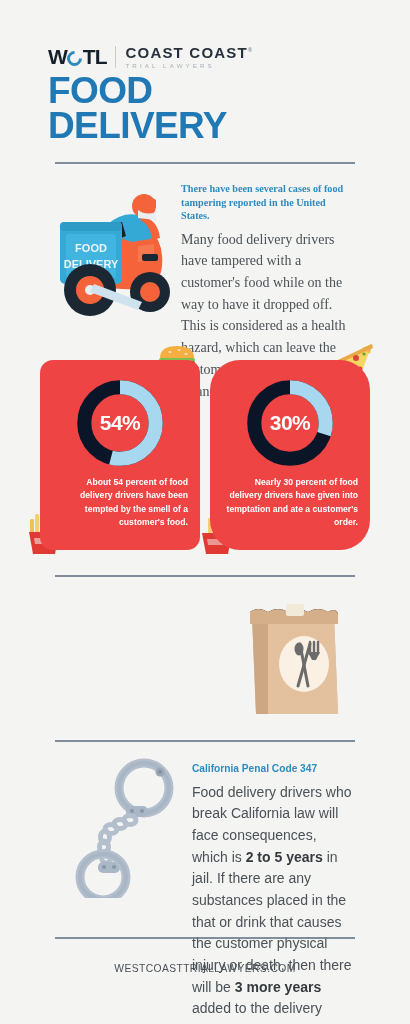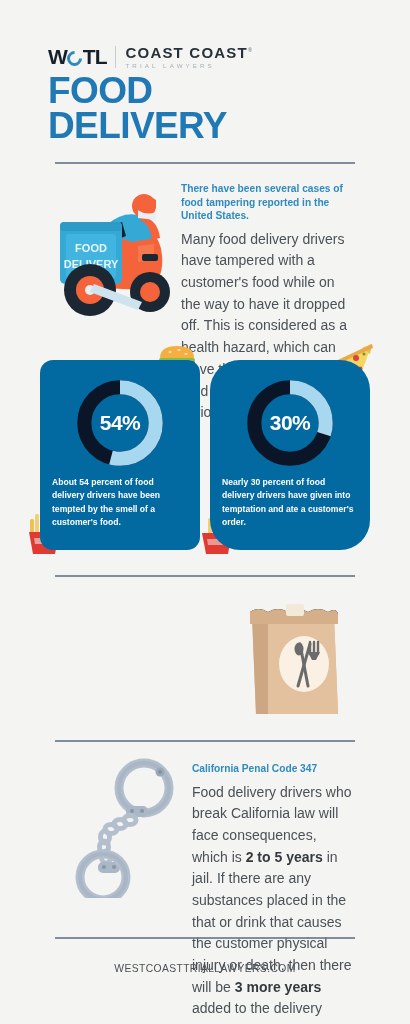--- a/index.html
+++ b/index.html
@@ -27,38 +27,38 @@
   
   .title { position:absolute; left:48px; top:74px; font-size:37px; line-height:0.94;
            font-weight:bold; color:#2079b5; letter-spacing:-0.6px; }
   .title .l2 { display:block; }
 
   
   .divider { position:absolute; left:55px; width:300px; height:2px; background:#6b7b8c; opacity:.85; }
 
   
   .sec1 { position:absolute; left:0; top:176px; width:410px; height:150px; }
-  .sec1-txt { position:absolute; left:181px; top:6px; width:172px; }
+  .sec1-txt { position:absolute; left:181px; top:6px; width:172px;font-family:Liberation Serif, serif; }
   h3.head { color:#2e8bc0; font-size:10.2px; font-weight:bold; line-height:1.33; margin-bottom:6px; }
   p.body { font-size:14px; line-height:1.55; color:#4a5157; }
   p.body b { font-weight:bold; color:#34393e; }
 
   
   .scooter { position:absolute; left:46px; top:4px; width:128px; height:140px; }
 
   
   .cards { position:absolute; left:0; top:360px; width:410px; height:200px; }
-  .card { position:absolute; top:0; width:160px; height:190px; background:#0369a1; border-radius:13px; }
+  .card { position:absolute; top:0; width:160px; height:190px; background:#ef4444; border-radius:13px; }
   .card.left { left:40px; }
   .card.right { left:210px;border-radius:30px; }
   .donut { position:absolute; left:50%; top:16px; transform:translateX(-50%); width:94px; height:94px; }
   .donut-val { position:absolute; left:0; top:0; width:94px; height:94px;
                display:flex; align-items:center; justify-content:center;
                color:#ffffff; font-size:21px; font-weight:bold; letter-spacing:-.5px; }
-  .card-cap { position:absolute; left:12px; right:12px; top:116px; text-align:left;
+  .card-cap { position:absolute; left:12px; right:12px; top:116px; text-align:right;
               color:#ffffff; font-size:8.6px; font-weight:bold; line-height:1.55; }
 
   .food { position:absolute; }
 
   
   .sec3 { position:absolute; left:0; top:586px; width:410px; height:150px; }
   .sec3-txt { position:absolute; left:57px; top:0; width:168px; }
   .bag { position:absolute; left:238px; top:8px; width:112px; height:126px; }
 
   

